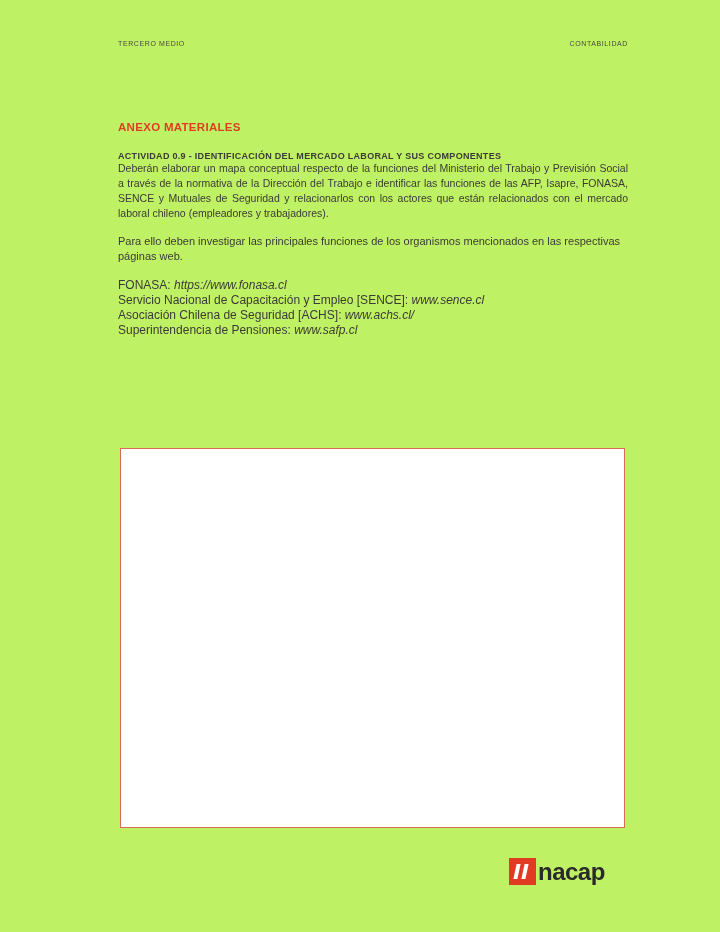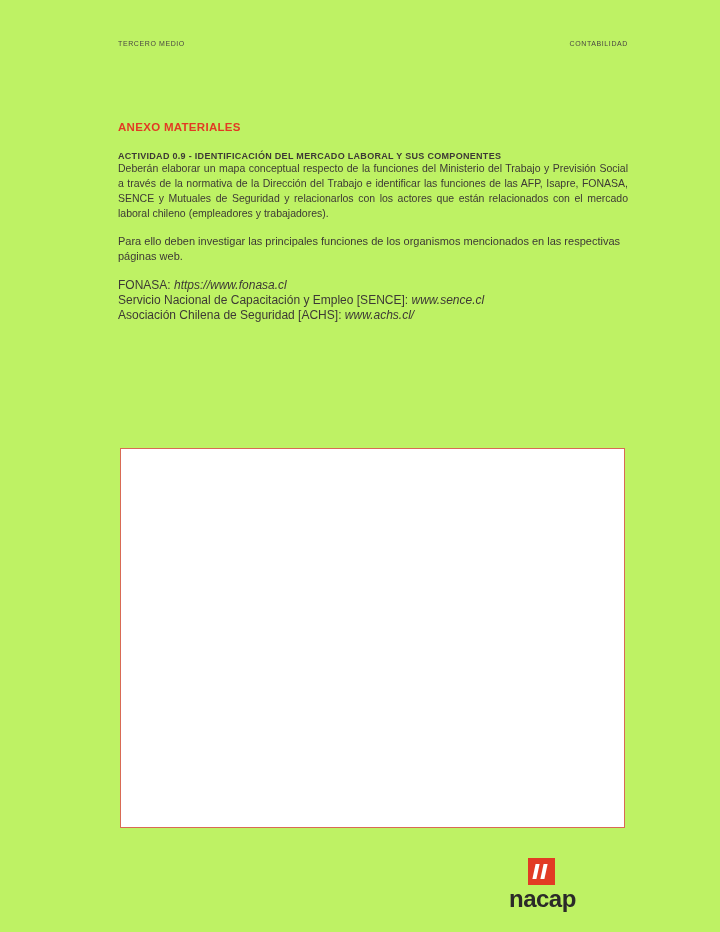--- a/index.html
+++ b/index.html
@@ -82,21 +82,20 @@
     height: 380px;
     border: 1px solid #d96a55;
     background: #ffffff;
   }
   .logo {
     position: absolute;
     left: 509px;
     top: 858px;
     display: flex;
     align-items: center;
-    flex-direction: column;
   }
   .logo-mark {
     width: 27px;
     height: 27px;
     background: #e23b24;
     position: relative;
     margin-right: 2px;
   }
   .logo-mark .bar1 {
     position: absolute;
@@ -143,20 +142,23 @@
     <div class="links">
       <div class="link-row">
         <span>FONASA: </span><span class="url">https://www.fonasa.cl</span>
       </div>
       <div class="link-row">
         <span>Servicio Nacional de Capacitación y Empleo [SENCE]: </span><span class="url">www.sence.cl</span>
       </div>
       <div class="link-row">
         <span>Asociación Chilena de Seguridad  [ACHS]: </span><span class="url">www.achs.cl/</span>
       </div>
+      <div class="link-row">
+        <span>Superintendencia de Pensiones: </span><span class="url">www.safp.cl</span>
+      </div>
     </div>
   </div>
 
   <div class="answer-box"></div>
 
   <div class="logo">
     <div class="logo-mark">
       <div class="bar1"></div>
       <div class="bar2"></div>
     </div>

